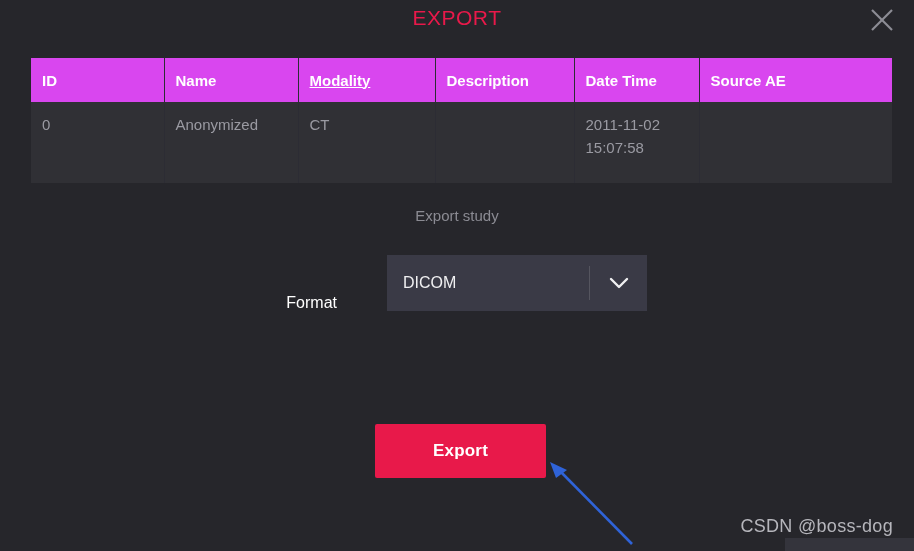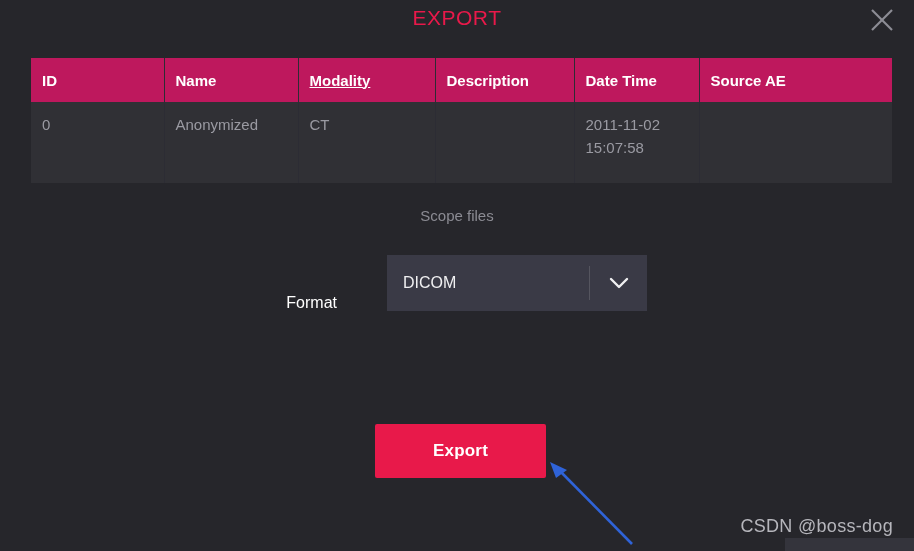--- a/index.html
+++ b/index.html
@@ -57,21 +57,21 @@
     width: 861px;
   }
 
   table.export-table {
     width: 861px;
     border-collapse: collapse;
     table-layout: fixed;
   }
 
   table.export-table thead tr {
-    background: #be185d;
+    background: #d946ef;
   }
 
   table.export-table th {
     height: 44px;
     text-align: left;
     vertical-align: middle;
     padding: 0 0 0 11px;
     font-size: 15px;
     font-weight: 700;
     color: #ffffff;
@@ -255,21 +255,21 @@
         <td>Anonymized</td>
         <td>CT</td>
         <td></td>
         <td>2011-11-02 15:07:58</td>
         <td></td>
       </tr>
     </tbody>
   </table>
 </div>
 
-<div class="section-label">Scope files</div>
+<div class="section-label">Export study</div>
 
 <div class="form-row row-format">
   <div class="field-label">Format</div>
 
   <div class="select-box">
     <div class="select-value">DICOM</div>
     <div class="select-divider"></div>
     <div class="select-arrow">
       <svg width="20" height="13" viewBox="0 0 20 13">
         <polyline points="2,2 10,10 18,2" fill="none" stroke="#f0f0f2" stroke-width="2.4" stroke-linecap="round" stroke-linejoin="round"></polyline>

